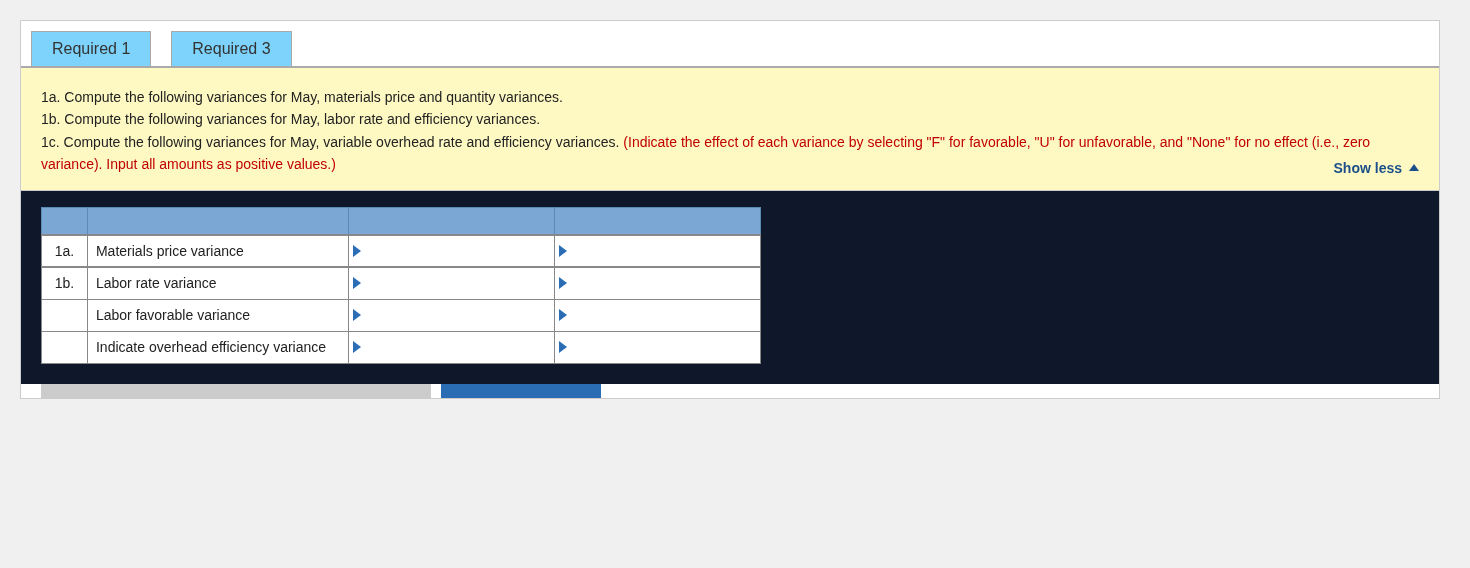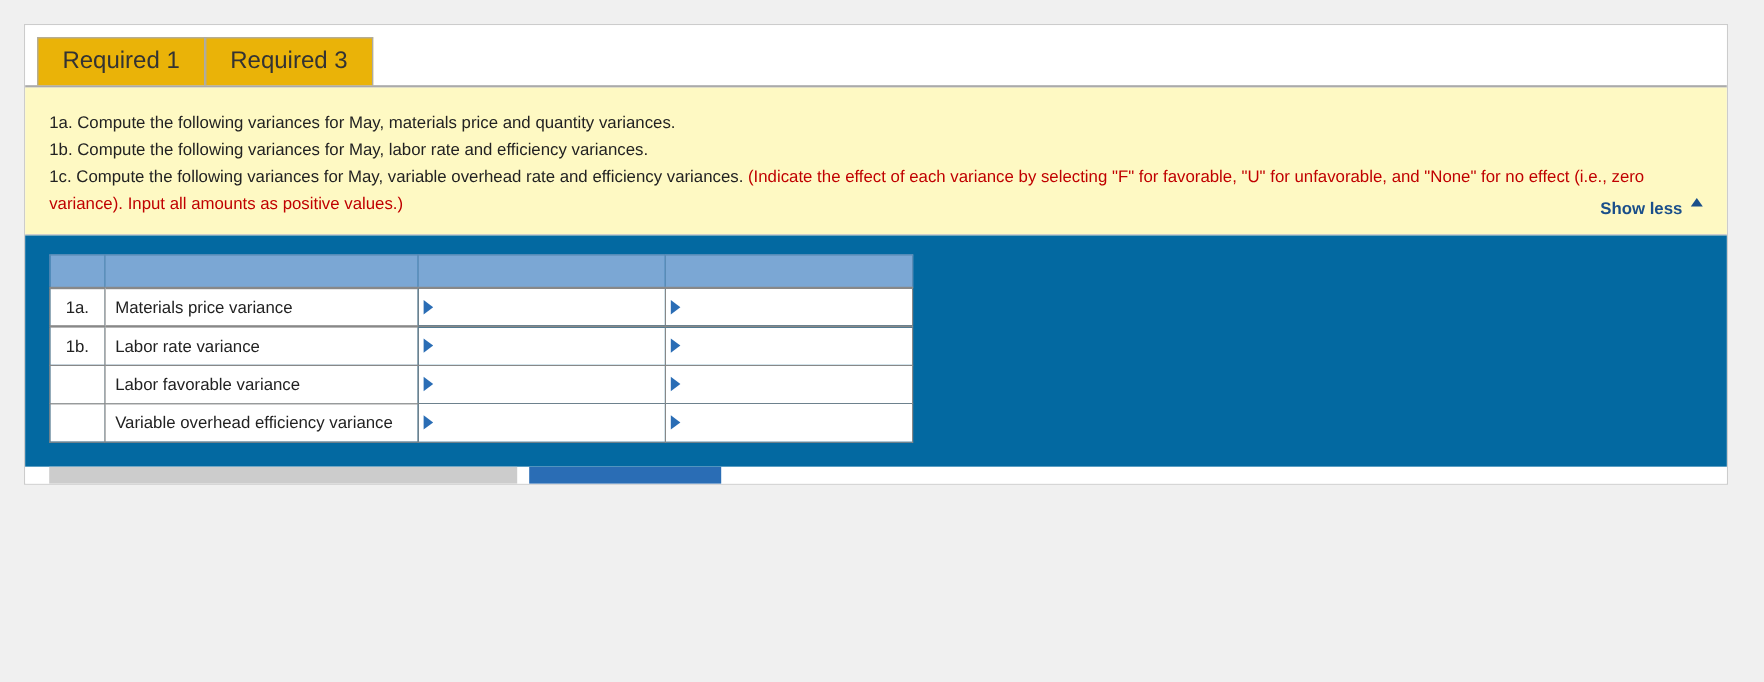--- a/index.html
+++ b/index.html
@@ -21,24 +21,24 @@
       display: flex;
       border-bottom: 2px solid #aaa;
       background: white;
       padding-top: 10px;
     }
 
     .tab {
       border: 1px solid #aaa;
       border-bottom: none;
       padding: 8px 20px;
-      margin-right: 0;
+      margin-right: 20px;
       cursor: pointer;
-      background: #eab308;
-      font-size: 20px;
+      background: #7dd3fc;
+      font-size: 16px;
       color: #333;
     }
 
     .tab:first-child {
       margin-left: 10px;
     }
 
     
     .instructions-panel {
       background: #fef9c3;
@@ -59,38 +59,38 @@
 
     .show-less-link {
       position: absolute;
       bottom: 14px;
       right: 20px;
       color: #1a4f8a;
       font-weight: bold;
       font-size: 14px;
       cursor: pointer;
       display: flex;
-      align-items: flex-start;
+      align-items: center;
       gap: 4px;
     }
 
     .show-less-link .arrow-up {
       display: inline-block;
       width: 0;
       height: 0;
       border-left: 5px solid transparent;
       border-right: 5px solid transparent;
       border-bottom: 7px solid #1a4f8a;
       margin-left: 3px;
     }
 
     
     .table-area {
       padding: 16px 20px 20px 20px;
-      background: #0369a1;
+      background: #0f172a;
     }
 
     .variance-table {
       border-collapse: collapse;
       width: 720px;
     }
 
     .variance-table th,
     .variance-table td {
       border: 1px solid #888;
@@ -276,21 +276,21 @@
             </td>
             <td class="input-cell">
               <div class="input-cell-inner">
                 <span class="arrow-indicator"></span>
                 <input type="text" class="input-field" style="">
               </div>
             </td>
           </tr>
           <tr>
             <td class="label-num"></td>
-            <td class="label-text">Variable overhead efficiency variance</td>
+            <td class="label-text">Indicate overhead efficiency variance</td>
             <td class="input-cell">
               <div class="input-cell-inner">
                 <span class="arrow-indicator"></span>
                 <input type="text" class="input-field" style="">
               </div>
             </td>
             <td class="input-cell">
               <div class="input-cell-inner">
                 <span class="arrow-indicator"></span>
                 <input type="text" class="input-field" style="">

